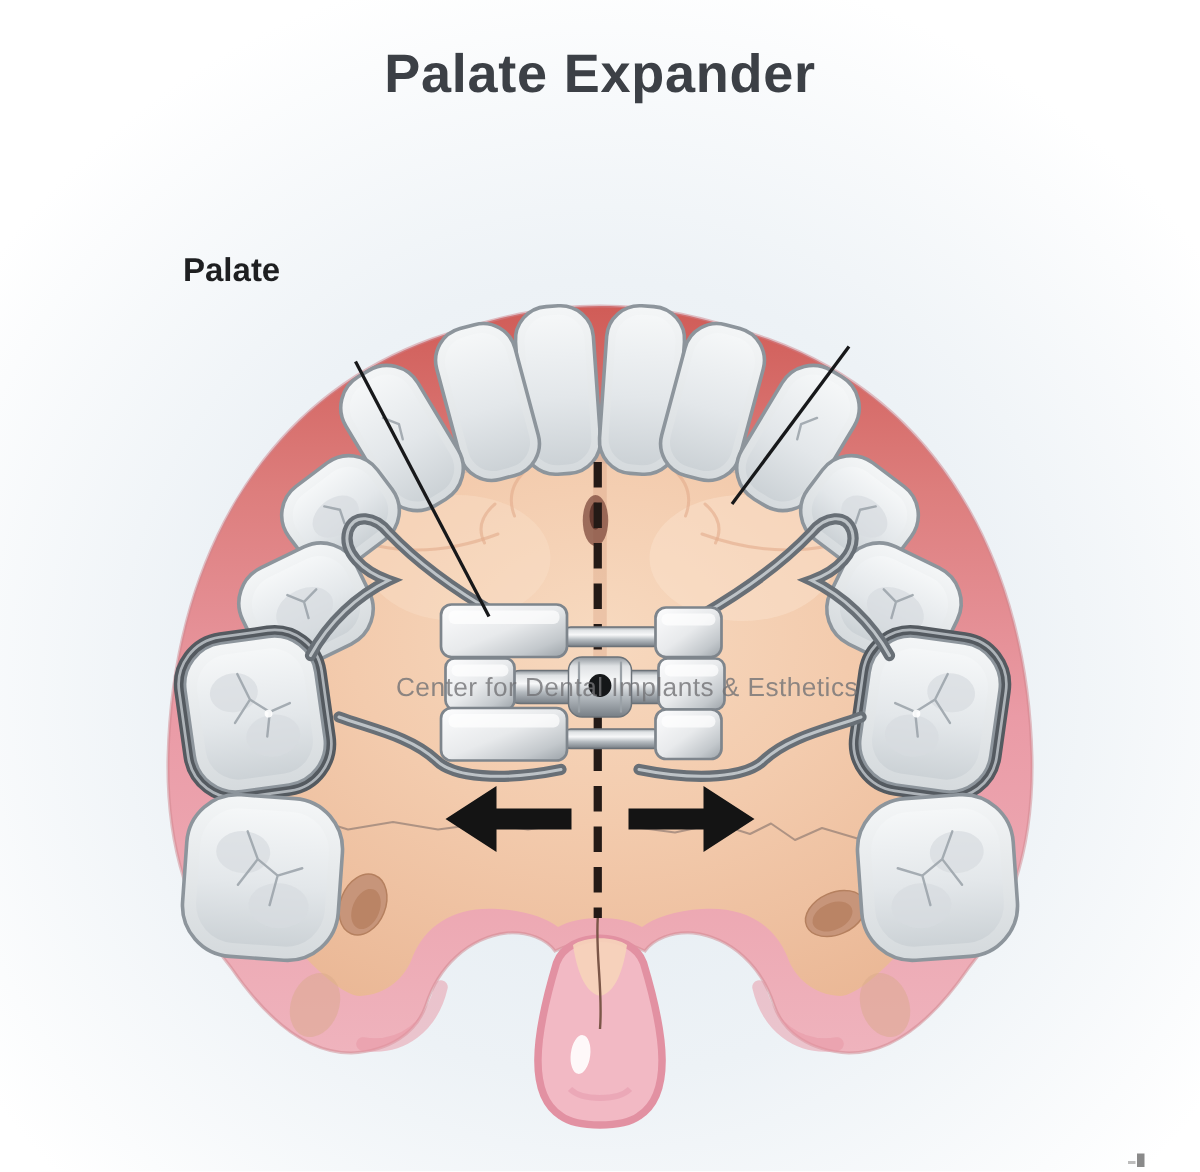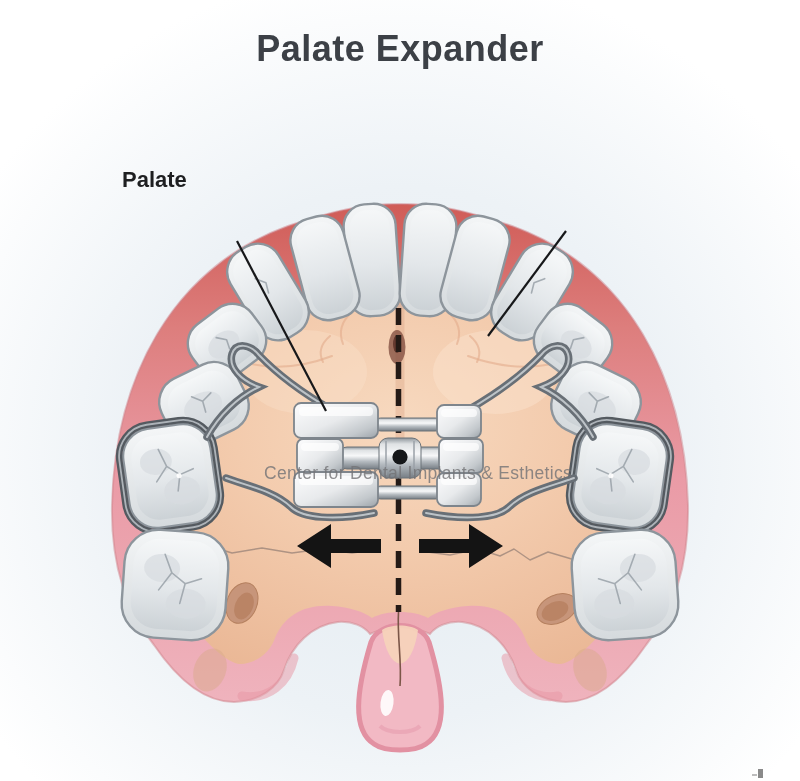--- a/index.html
+++ b/index.html
@@ -5,21 +5,21 @@
   html,body{margin:0;padding:0;background:#ffffff;}
   body{width:800px;height:781px;overflow:hidden;font-family:"Liberation Sans","DejaVu Sans",sans-serif;}
   .stage{position:relative;width:800px;height:781px;background:#ffffff;}
   .stage svg{position:absolute;left:0;top:0;z-index:1;}
 
   .title{position:absolute;left:0;top:28px;width:100%;margin:0;text-align:center;
          font-size:36px;font-weight:bold;letter-spacing:.5px;color:#3c4046;z-index:3;}
   .label{position:absolute;z-index:3;color:#1e1f21;}
   .label-pe{left:96px;top:160px;font-size:22px;font-weight:bold;line-height:40px;margin-left:26px;}
   .label-uj{left:572px;top:196px;font-size:31px;font-weight:normal;color:#1b1c1e;}
-  .watermark{position:absolute;left:50%;top:463px;transform:translateX(calc(-50% + 18px));
+  .watermark{position:absolute;left:50%;top:448px;transform:translateX(calc(-50% + 18px));
              white-space:nowrap;font-size:17.5px;letter-spacing:.3px;color:#737376;opacity:.8;z-index:2;}
   .corner-mark{position:absolute;left:752px;top:769px;width:11px;height:9px;z-index:3;}
   .corner-mark::before{content:"";position:absolute;left:0;top:5px;width:5px;height:2px;background:#bdbdbd;}
   .corner-mark::after{content:"";position:absolute;right:0;top:0;width:5px;height:9px;background:#8a8a8a;}
 
   
   .t-o{fill:url(#toothG);stroke:#8d959c;stroke-width:2.4;}
   .t-i{fill:url(#toothInnerG);}
   .cusp{fill:#d7dce0;opacity:.7;}
   .crack{fill:none;stroke:#99a1a8;stroke-width:1.6;stroke-linecap:round;stroke-linejoin:round;opacity:.85;}

